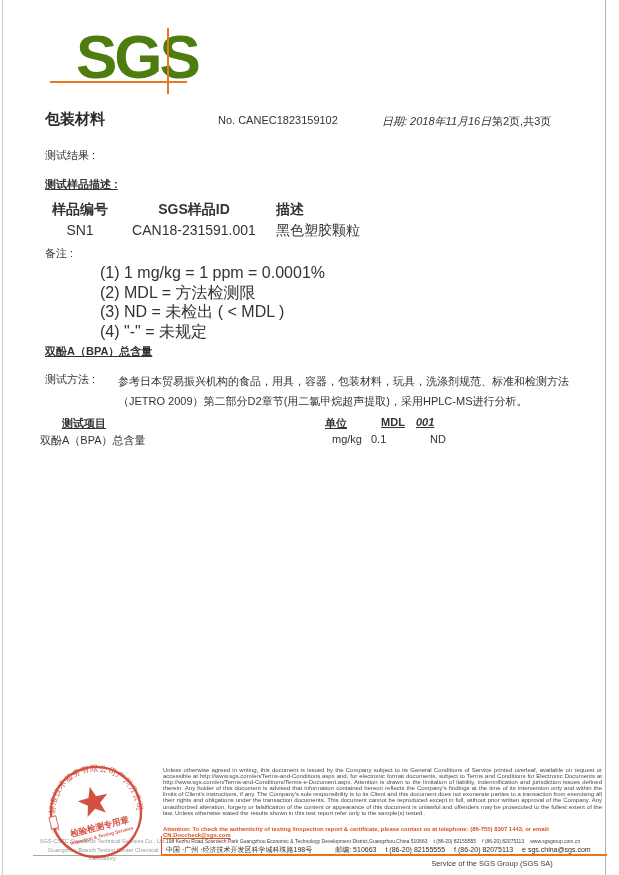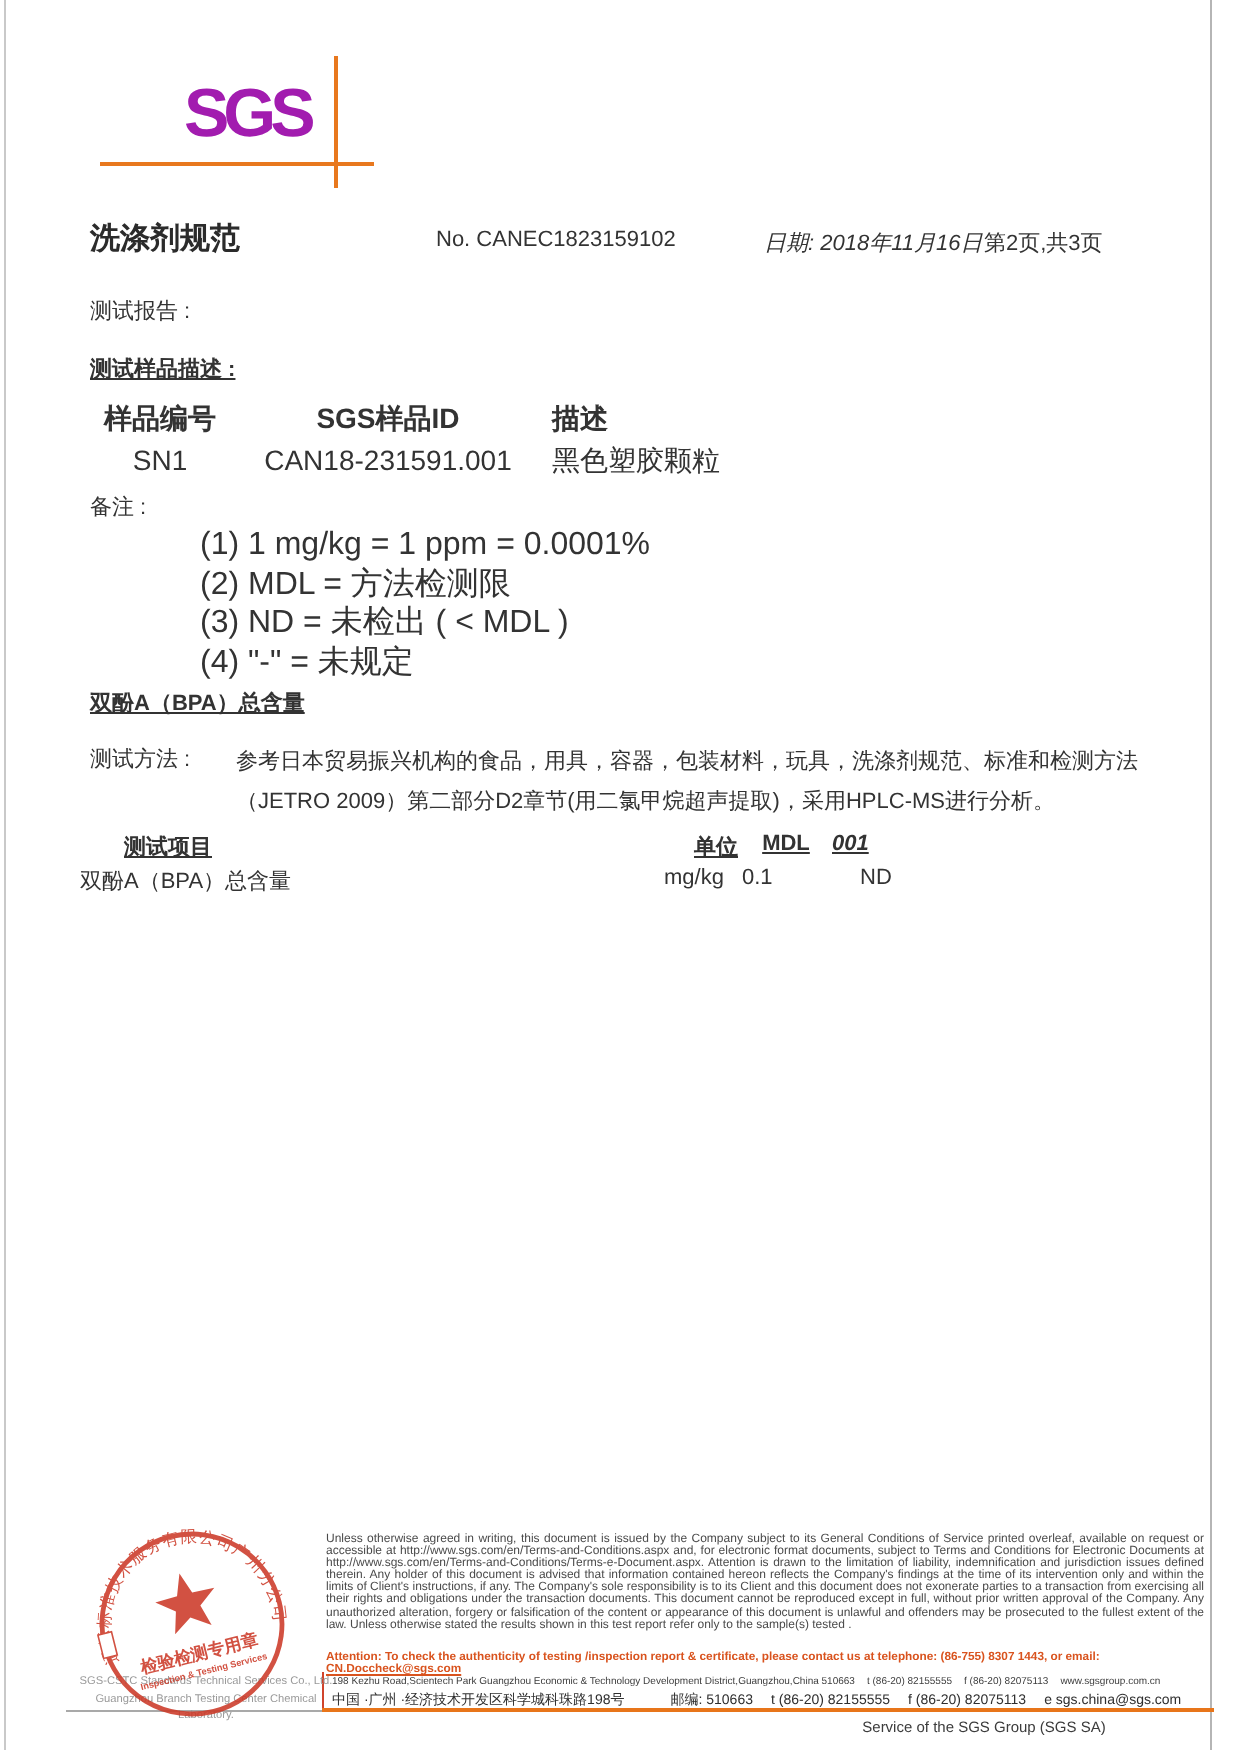--- a/index.html
+++ b/index.html
@@ -4,22 +4,22 @@
 <style>
   * { margin:0; padding:0; box-sizing:border-box; }
   html,body { background:#ffffff; }
   body { font-family:"Liberation Sans","DejaVu Sans",sans-serif; color:#333; }
   .page { position:relative; width:619px; height:875px; background:#fff; overflow:hidden; }
 
   .edge-left  { position:absolute; left:2px; top:0; width:1px; height:875px; background:#c9c9c9; }
   .edge-right { position:absolute; left:605px; top:0; width:1px; height:875px; background:#b5b5b5; }
 
   
-  .logo-text  { position:absolute; left:92px; top:33px; font-size:34px; font-weight:bold;
-                letter-spacing:-3px; color:#a21caf; line-height:48px; }
+  .logo-text  { position:absolute; left:76px; top:33px; font-size:62px; font-weight:bold;
+                letter-spacing:-3px; color:#4d7c0f; line-height:48px; }
   .logo-hline { position:absolute; left:50px; top:81px; width:137px; height:2px; background:#e8781e; }
   .logo-vline { position:absolute; left:167px; top:28px; width:2px; height:66px; background:#e8781e; }
 
   .title      { position:absolute; left:45px; top:110px; font-size:15px; font-weight:bold; color:#2b2b2b; }
   .report-no  { position:absolute; left:218px; top:114px; font-size:11px; }
   .date-lbl   { position:absolute; left:382px; top:114px; font-size:11px;font-style:italic; }
   .page-info  { position:absolute; left:492px; top:114px; font-size:11px; }
 
   .results-label { position:absolute; left:45px; top:148px; font-size:11px; }
 
@@ -36,21 +36,21 @@
 
   .bpa-title   { position:absolute; left:45px; top:344px; font-size:11px; font-weight:bold;
                  text-decoration:underline; }
   .method-label{ position:absolute; left:45px; top:372px; font-size:11px; }
   .method-text { position:absolute; left:118px; top:371px; width:462px; font-size:11px; line-height:20px; }
 
   .rt-head span, .rt-row span { position:absolute; font-size:11px; }
   .rt-head { position:absolute; left:0; top:416px; width:499px; height:16px; }
   .rt-row  { position:absolute; left:0; top:433px; width:619px; height:16px; }
   .rt-item-h { left:62px; font-weight:bold; text-decoration:underline; }
-  .rt-unit-h { left:325px; width:44px; text-align:right; font-weight:bold; text-decoration:underline; }
+  .rt-unit-h { left:325px; width:44px; text-align:left; font-weight:bold; text-decoration:underline; }
   .rt-mdl-h  { left:371px; width:44px; text-align:center; font-weight:bold; text-decoration:underline; }
   .rt-001-h  { left:416px; width:44px; text-align:left; font-weight:bold; font-style:italic; text-decoration:underline; }
   .rt-item   { left:40px; }
   .rt-unit   { left:325px; width:44px; text-align:center; }
   .rt-mdl    { left:371px; width:44px; text-align:left; }
   .rt-001    { left:416px; width:44px; text-align:center; }
 
   
   .legal { position:absolute; left:163px; top:767px; width:439px; font-size:6px; line-height:6.1px;
            text-align:justify; color:#4a4a4a; letter-spacing:0; }
@@ -75,26 +75,26 @@
 <body>
 
 <div class="page">
   <div class="edge-left"></div>
   <div class="edge-right"></div>
 
   <div class="logo-text">SGS</div>
   <div class="logo-hline"></div>
   <div class="logo-vline"></div>
 
-  <div class="title">洗涤剂规范</div>
+  <div class="title">包装材料</div>
   <div class="report-no">No. CANEC1823159102</div>
   <div class="date-lbl">日期: 2018年11月16日</div>
   <div class="page-info">第2页,共3页</div>
 
-  <div class="results-label">测试报告 :</div>
+  <div class="results-label">测试结果 :</div>
 
   <div class="sample-title">测试样品描述 :</div>
   <div class="sample-table">
     <div class="hd c0">样品编号</div>
     <div class="hd c1">SGS样品ID</div>
     <div class="hd c2">描述</div>
     <div class="c0">SN1</div>
     <div class="c1">CAN18-231591.001</div>
     <div class="c2">黑色塑胶颗粒</div>
   </div>

